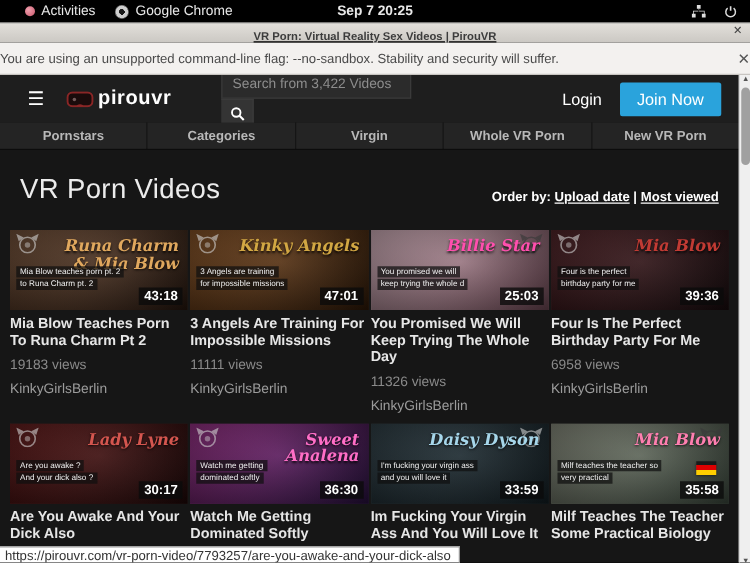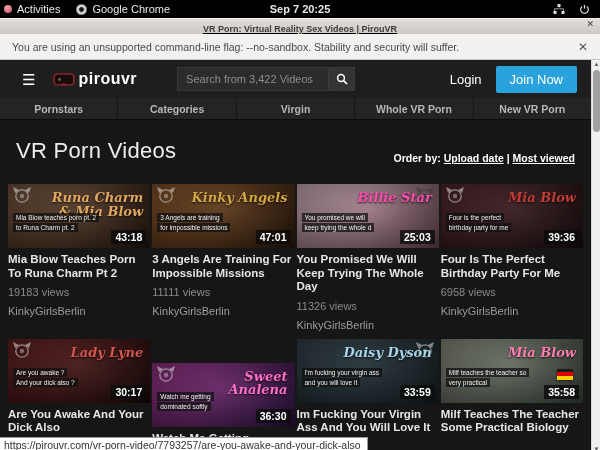--- a/index.html
+++ b/index.html
@@ -2,54 +2,54 @@
 <html><head>
 <meta charset="utf-8">
 <style>
   * { box-sizing: border-box; margin: 0; padding: 0; }
   html,body { width:600px; height:450px; overflow:hidden; background:#000;
     font-family:"Liberation Sans", sans-serif; }
 
   
   .desktop-bar { height:18px; background:#000; color:#e8e8e8; display:flex;
     align-items:center; font-size:11px; position:relative; }
-  .db-left { display:flex; align-items:flex-end; gap:16px; padding-left:4px; }
+  .db-left { display:flex; align-items:flex-end; gap:16px; padding-left:20px; }
   .db-item { display:flex; align-items:center; gap:5px; cursor:default; }
   .act-dot { width:8px; height:8px; border-radius:50%;
     background:radial-gradient(circle at 35% 35%, #f0a0ae, #c9566b); }
   .chrome-ico { width:11px; height:11px; border-radius:50%;
     background:radial-gradient(circle at 50% 50%, #1a1a1a 0 28%, #cfcfcf 30% 60%, #8a8a8a 62% 100%); }
   .db-clock { position:absolute; left:50%; transform:translateX(-50%); font-weight:bold; }
   .db-right { margin-left:auto; display:flex; align-items:center; gap:14px; padding-right:10px; }
   .db-right svg { display:block; }
 
   
   .titlebar { height:16px; background:linear-gradient(#e2dfda,#cbc8c3);
     border-top:1px solid #f5f3f0; display:flex; align-items:flex-end; position:relative;text-decoration:underline; }
   .titlebar .t-text { flex:1; text-align:center; font-size:9px; font-weight:bold; color:#3c3c3c; }
   .titlebar .t-close { position:absolute; right:6px; top:0; font-size:9px; color:#444; cursor:pointer; }
 
   
   .warnbar { height:26px; background:#f3f1ef; border-bottom:1px solid #c8c5c1;
-    display:flex; align-items:center; padding:0 12px; }
+    display:flex; align-items:center; padding:0 0; }
   .warnbar .w-text { font-size:10.5px; color:#4a4a4a; }
   .warnbar .w-close { margin-left:auto; font-size:12px; color:#555; cursor:pointer; }
 
   
   .viewport { position:relative; height:393px; background:#161616; overflow:hidden; }
   .content { margin-right:9px; }
 
   
   .site-header { height:38px; background:#1e1e1e; display:flex; align-items:center;
     padding:0 14px 0 22px; gap:10px; }
   .hamburger { color:#fff; font-size:15px; line-height:1; cursor:pointer; }
   .logo { display:flex; align-items:center; gap:3px; margin-left:8px; cursor:pointer; }
   .logo svg { display:block; }
   .logo-text { color:#fff; font-weight:bold; font-size:16px; letter-spacing:.5px; }
-  .search-wrap { display:flex; margin-left:30px; }
+  .search-wrap { display:flex; margin-left:30px;flex-direction:column; }
   .search-input { width:152px; height:24px; background:#2b2b2b; border:1px solid #3a3a3a;
     color:#bdbdbd; font-size:11px; padding:0 8px; outline:none; }
   .search-input::placeholder { color:#8d8d8d; }
   .search-btn { width:26px; height:24px; background:#343434; border:1px solid #3a3a3a;
     border-left:none; display:flex; align-items:center; justify-content:center; cursor:pointer; }
   .hdr-right { margin-left:auto; display:flex; align-items:center; gap:14px; }
   .login-link { color:#fff; font-size:13px; cursor:pointer; }
   .join-btn { background:#2aa3dc; color:#fff; font-size:13px; border:none;
     padding:6px 14px; border-radius:2px; cursor:pointer; }
 
@@ -297,21 +297,21 @@
               <i>Are you awake ?</i>
               <i>And your dick also ?</i>
             </span>
           <span class="duration">30:17</span>
         </div>
         <a class="v-title">Are You Awake And Your Dick Also</a>
 
       </div>
 
       <div class="card">
-        <div class="thumb" style="background: linear-gradient(135deg, rgb(138, 42, 122) 0%, rgb(39, 16, 62) 100%); margin-top: 24px;">
+        <div class="thumb" style="background: linear-gradient(135deg, rgb(138, 42, 122) 0%, rgb(39, 16, 62) 100%);">
           <span class="cat-logo">
             <svg width="20" height="16" viewBox="0 0 20 16">
                 <path d="M3 6 L1 0 L7 3 Z M17 6 L19 0 L13 3 Z" fill="#cfcfcf" opacity=".8"></path>
                 <circle cx="10" cy="9" r="6.2" fill="none" stroke="#cfcfcf" stroke-width="1.3" opacity=".8"></circle>
                 <circle cx="10" cy="9" r="2.2" fill="#cfcfcf" opacity=".6"></circle>
               </svg>
           </span>
           <span class="overlay-name" style="color: rgb(255, 110, 199);">Sweet Analena</span>
           <span class="caps">
               <i>Watch me getting</i>

